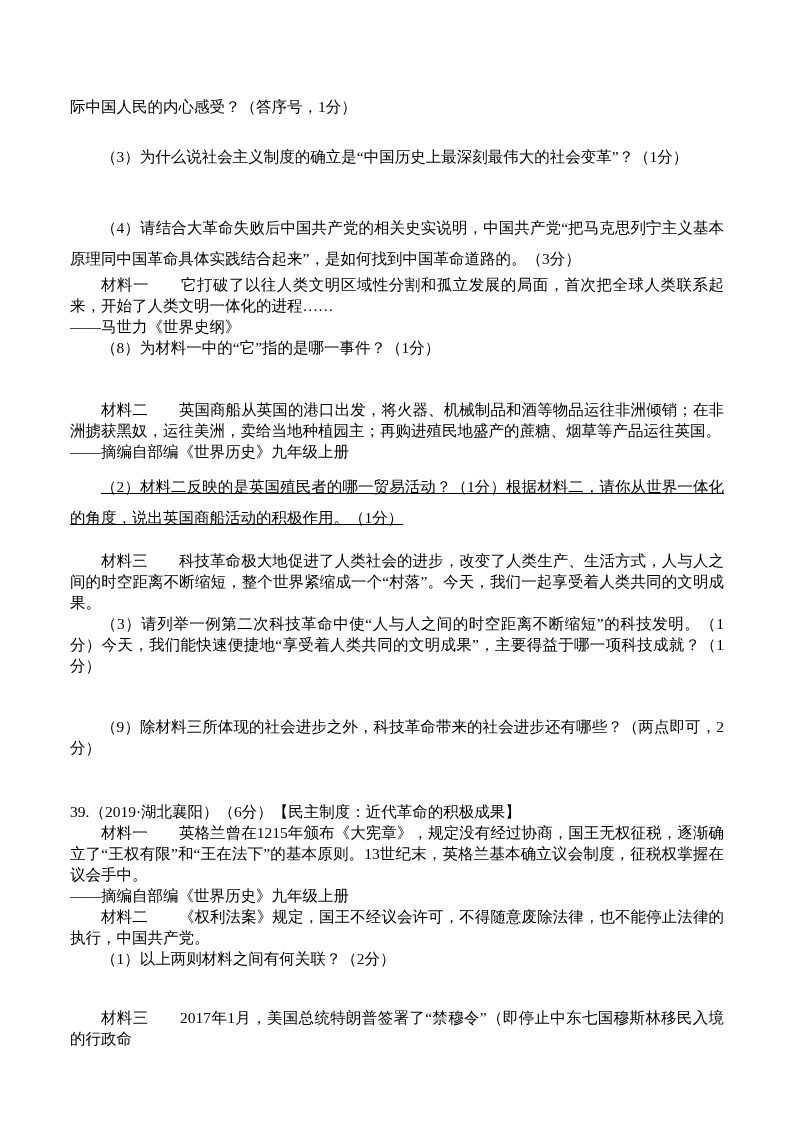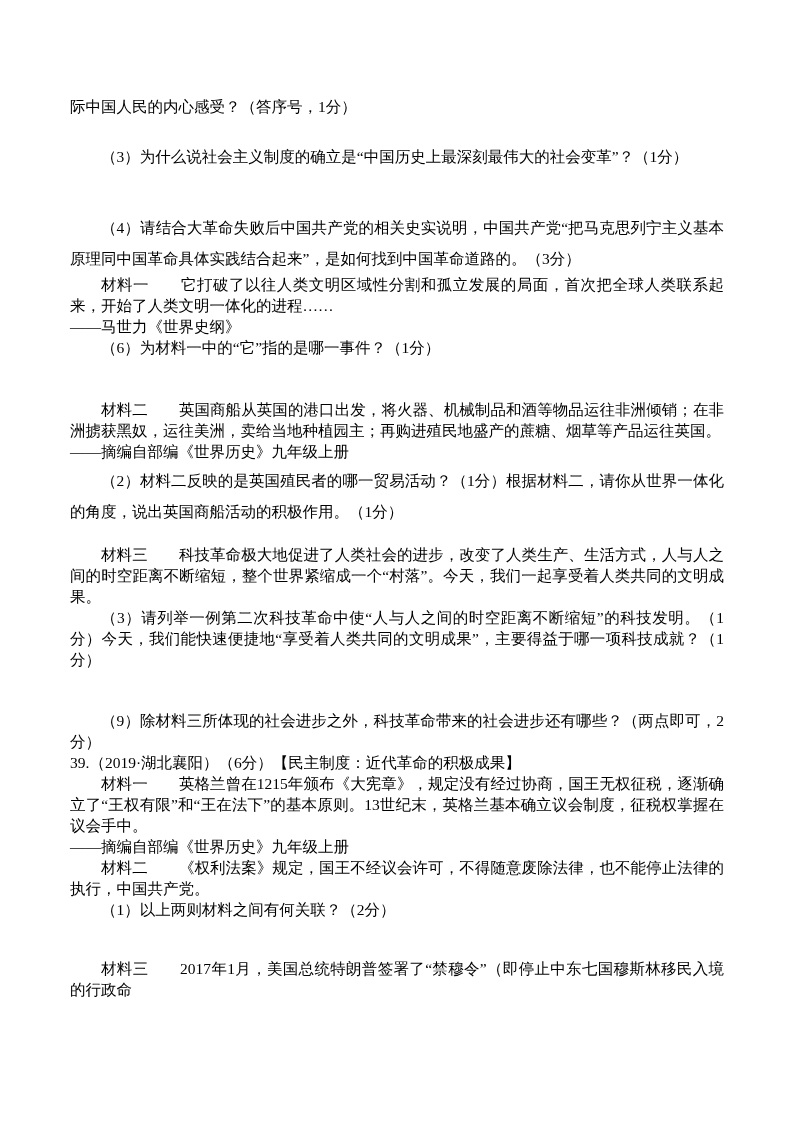--- a/index.html
+++ b/index.html
@@ -30,43 +30,43 @@
   }
   .ind   { text-indent: 2em; }
   .right { text-align: left; }
   .wide  { line-height: 31px; }
 
   
   .mt-q37-3  { margin-top: 29px; }
   .mt-q37-4  { margin-top: 45px; }
   .mt-q38    { margin-top: 64px; }
   .mt-q38-m2 { margin-top: 41px; }
-  .mt-q38-q2 { margin-top: 3px;  }
+  .mt-q38-q2 { margin-top: 9px; text-decoration: underline;  }
   .mt-q38-m3 { margin-top: 17px; }
   .mt-q38-q4 { margin-top: 40px; }
-  .mt-q39    { }
+  .mt-q39    { margin-top: 43px; }
   .mt-q39-m3 { margin-top: 38px; }
 </style>
 </head>
 <body>
 
 <div class="page">
 
   <p class="p">际中国人民的内心感受？（答序号，1分）</p>
 
   <p class="p ind mt-q37-3">（3）为什么说社会主义制度的确立是“中国历史上最深刻最伟大的社会变革”？（1分）</p>
 
   <p class="p ind wide mt-q37-4">（4）请结合大革命失败后中国共产党的相关史实说明，中国共产党“把马克思列宁主义基本原理同中国革命具体实践结合起来”，是如何找到中国革命道路的。（3分）</p>
 
 
   <p class="p ind">材料一　　它打破了以往人类文明区域性分割和孤立发展的局面，首次把全球人类联系起来，开始了人类文明一体化的进程……</p>
 
   <p class="p right">——马世力《世界史纲》</p>
 
-  <p class="p ind">（6）为材料一中的“它”指的是哪一事件？（1分）</p>
+  <p class="p ind">（8）为材料一中的“它”指的是哪一事件？（1分）</p>
 
   <p class="p ind mt-q38-m2">材料二　　英国商船从英国的港口出发，将火器、机械制品和酒等物品运往非洲倾销；在非洲掳获黑奴，运往美洲，卖给当地种植园主；再购进殖民地盛产的蔗糖、烟草等产品运往英国。</p>
 
   <p class="p right">——摘编自部编《世界历史》九年级上册</p>
 
   <p class="p ind wide mt-q38-q2">（2）材料二反映的是英国殖民者的哪一贸易活动？（1分）根据材料二，请你从世界一体化的角度，说出英国商船活动的积极作用。（1分）</p>
 
   <p class="p ind mt-q38-m3">材料三　　科技革命极大地促进了人类社会的进步，改变了人类生产、生活方式，人与人之间的时空距离不断缩短，整个世界紧缩成一个“村落”。今天，我们一起享受着人类共同的文明成果。</p>
 
   <p class="p ind">（3）请列举一例第二次科技革命中使“人与人之间的时空距离不断缩短”的科技发明。（1分）今天，我们能快速便捷地“享受着人类共同的文明成果”，主要得益于哪一项科技成就？（1分）</p>

